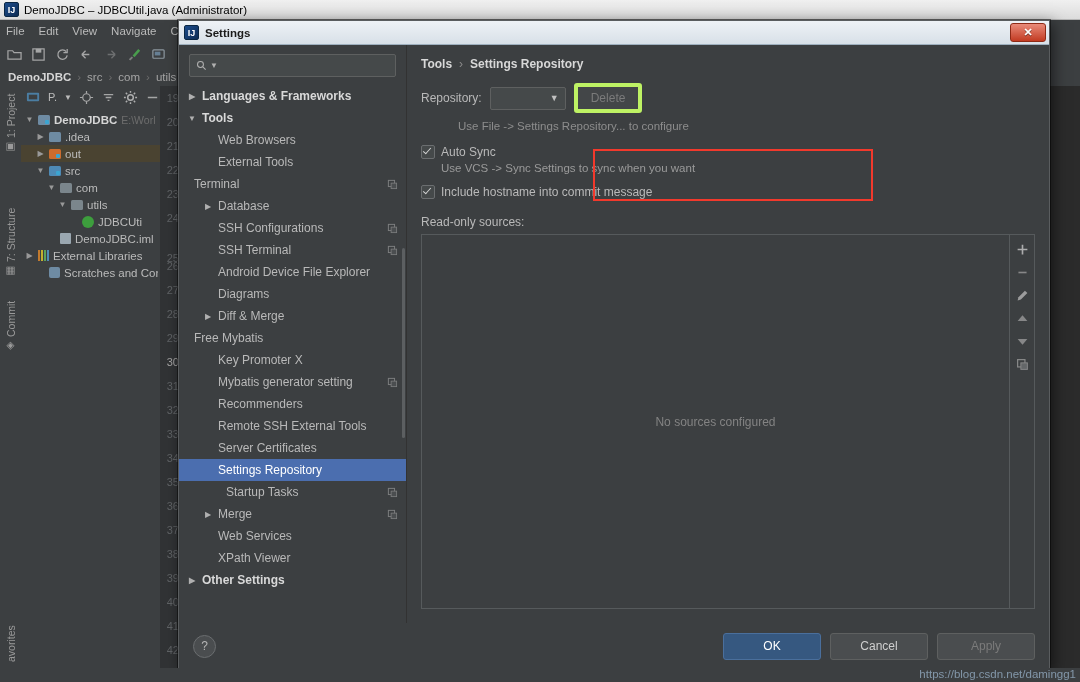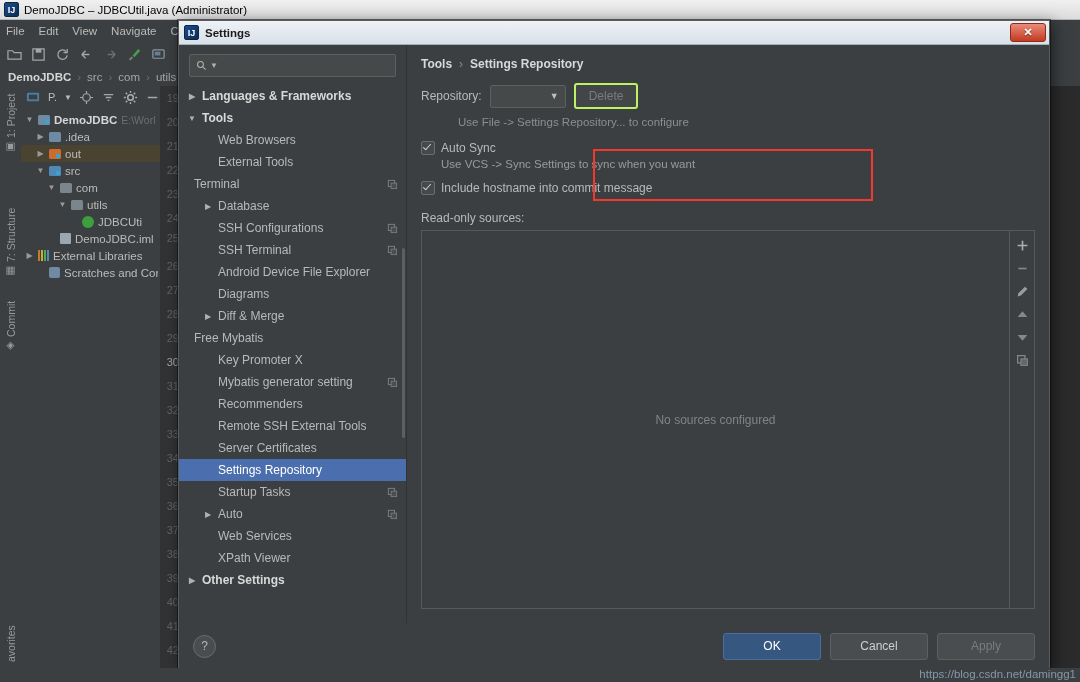--- a/index.html
+++ b/index.html
@@ -137,21 +137,21 @@
   .crumb{font-size:12px;font-weight:bold;color:#d8d8d8;display:flex;gap:7px;align-items:center;margin-bottom:12px;}
   .crumb .sep{color:#8a8a8a;font-weight:normal;}
   .row{display:flex;align-items:center;gap:8px;}
   .lbl-static{color:#b9b9b9;font-size:12px;}
   .combo{
     width:68px;height:21px;background:#45494a;border:1px solid #5e6060;border-radius:2px;
     display:flex;align-items:center;justify-content:flex-end;padding-right:6px;
   }
   .combo .arw{color:#c0c0c0;font-size:9px;}
   .btn{
-    height:22px;border:2px solid #bef264;border-radius:3px;background:#4a4d4f;
+    height:22px;border:4px solid #bef264;border-radius:3px;background:#4a4d4f;
     color:#cfcfcf;font-size:12px;display:flex;align-items:center;justify-content:center;
     padding:0 13px;
   }
   .btn.disabled{color:#7b7b7b;background:#434648;}
   .hint{color:#8d8d8d;font-size:11.5px;margin:7px 0 0 37px;}
   .hint2{color:#9a9a9a;font-size:11.5px;margin:3px 0 0 20px;}
   .cbrow{display:flex;align-items:center;gap:6px;}
   .cb{
     width:12px;height:12px;flex:none;background:#45494a;border:1px solid #6b6e70;border-radius:2px;
     position:relative;
@@ -353,21 +353,21 @@
   </div>
 
   <div class="editor">
     <div class="gutter" id="gutter">
         <div class="lnum" style="top: 6px;">19</div>
         <div class="lnum" style="top: 30px;">20</div>
         <div class="lnum" style="top: 54px;">21</div>
         <div class="lnum" style="top: 78px;">22</div>
         <div class="lnum" style="top: 102px;">23</div>
         <div class="lnum" style="top: 126px;">24</div>
-        <div class="lnum" style="top: 146px;">25</div>
+        <div class="lnum" style="top: 166px;">25</div>
         <div class="lnum" style="top: 174px;">26</div>
         <div class="lnum" style="top: 198px;">27</div>
         <div class="lnum" style="top: 222px;">28</div>
         <div class="lnum" style="top: 246px;">29</div>
         <div class="lnum cur" style="top: 270px;">30</div>
         <div class="lnum" style="top: 294px;">31</div>
         <div class="lnum" style="top: 318px;">32</div>
         <div class="lnum" style="top: 342px;">33</div>
         <div class="lnum" style="top: 366px;">34</div>
         <div class="lnum" style="top: 390px;">35</div>
@@ -489,31 +489,31 @@
               <span class="lbl">Remote SSH External Tools</span>
             </div>
             <div class="tn" style="padding-left: 24px;">
               <span class="tri"></span>
               <span class="lbl">Server Certificates</span>
             </div>
             <div class="tn sel" style="padding-left: 24px;">
               <span class="tri"></span>
               <span class="lbl">Settings Repository</span>
             </div>
-            <div class="tn" style="padding-left: 24px;">
+            <div class="tn" style="padding-left: 32px;">
               <span class="tri"></span>
               <span class="lbl">Startup Tasks</span>
               <svg class="badge" viewBox="0 0 16 16">
                 <rect x="2" y="2" width="9" height="9" fill="none" stroke="#a8a8a8" stroke-width="1.4"></rect>
                 <rect x="6" y="6" width="8" height="8" fill="#55585a" stroke="#a8a8a8" stroke-width="1.2"></rect>
               </svg>
             </div>
             <div class="tn" style="padding-left: 24px;">
               <span class="tri">▶</span>
-              <span class="lbl">Auto</span>
+              <span class="lbl">Merge</span>
               <svg class="badge" viewBox="0 0 16 16">
                 <rect x="2" y="2" width="9" height="9" fill="none" stroke="#a8a8a8" stroke-width="1.4"></rect>
                 <rect x="6" y="6" width="8" height="8" fill="#55585a" stroke="#a8a8a8" stroke-width="1.2"></rect>
               </svg>
             </div>
             <div class="tn" style="padding-left: 24px;">
               <span class="tri"></span>
               <span class="lbl">Web Services</span>
             </div>
             <div class="tn" style="padding-left: 24px;">

